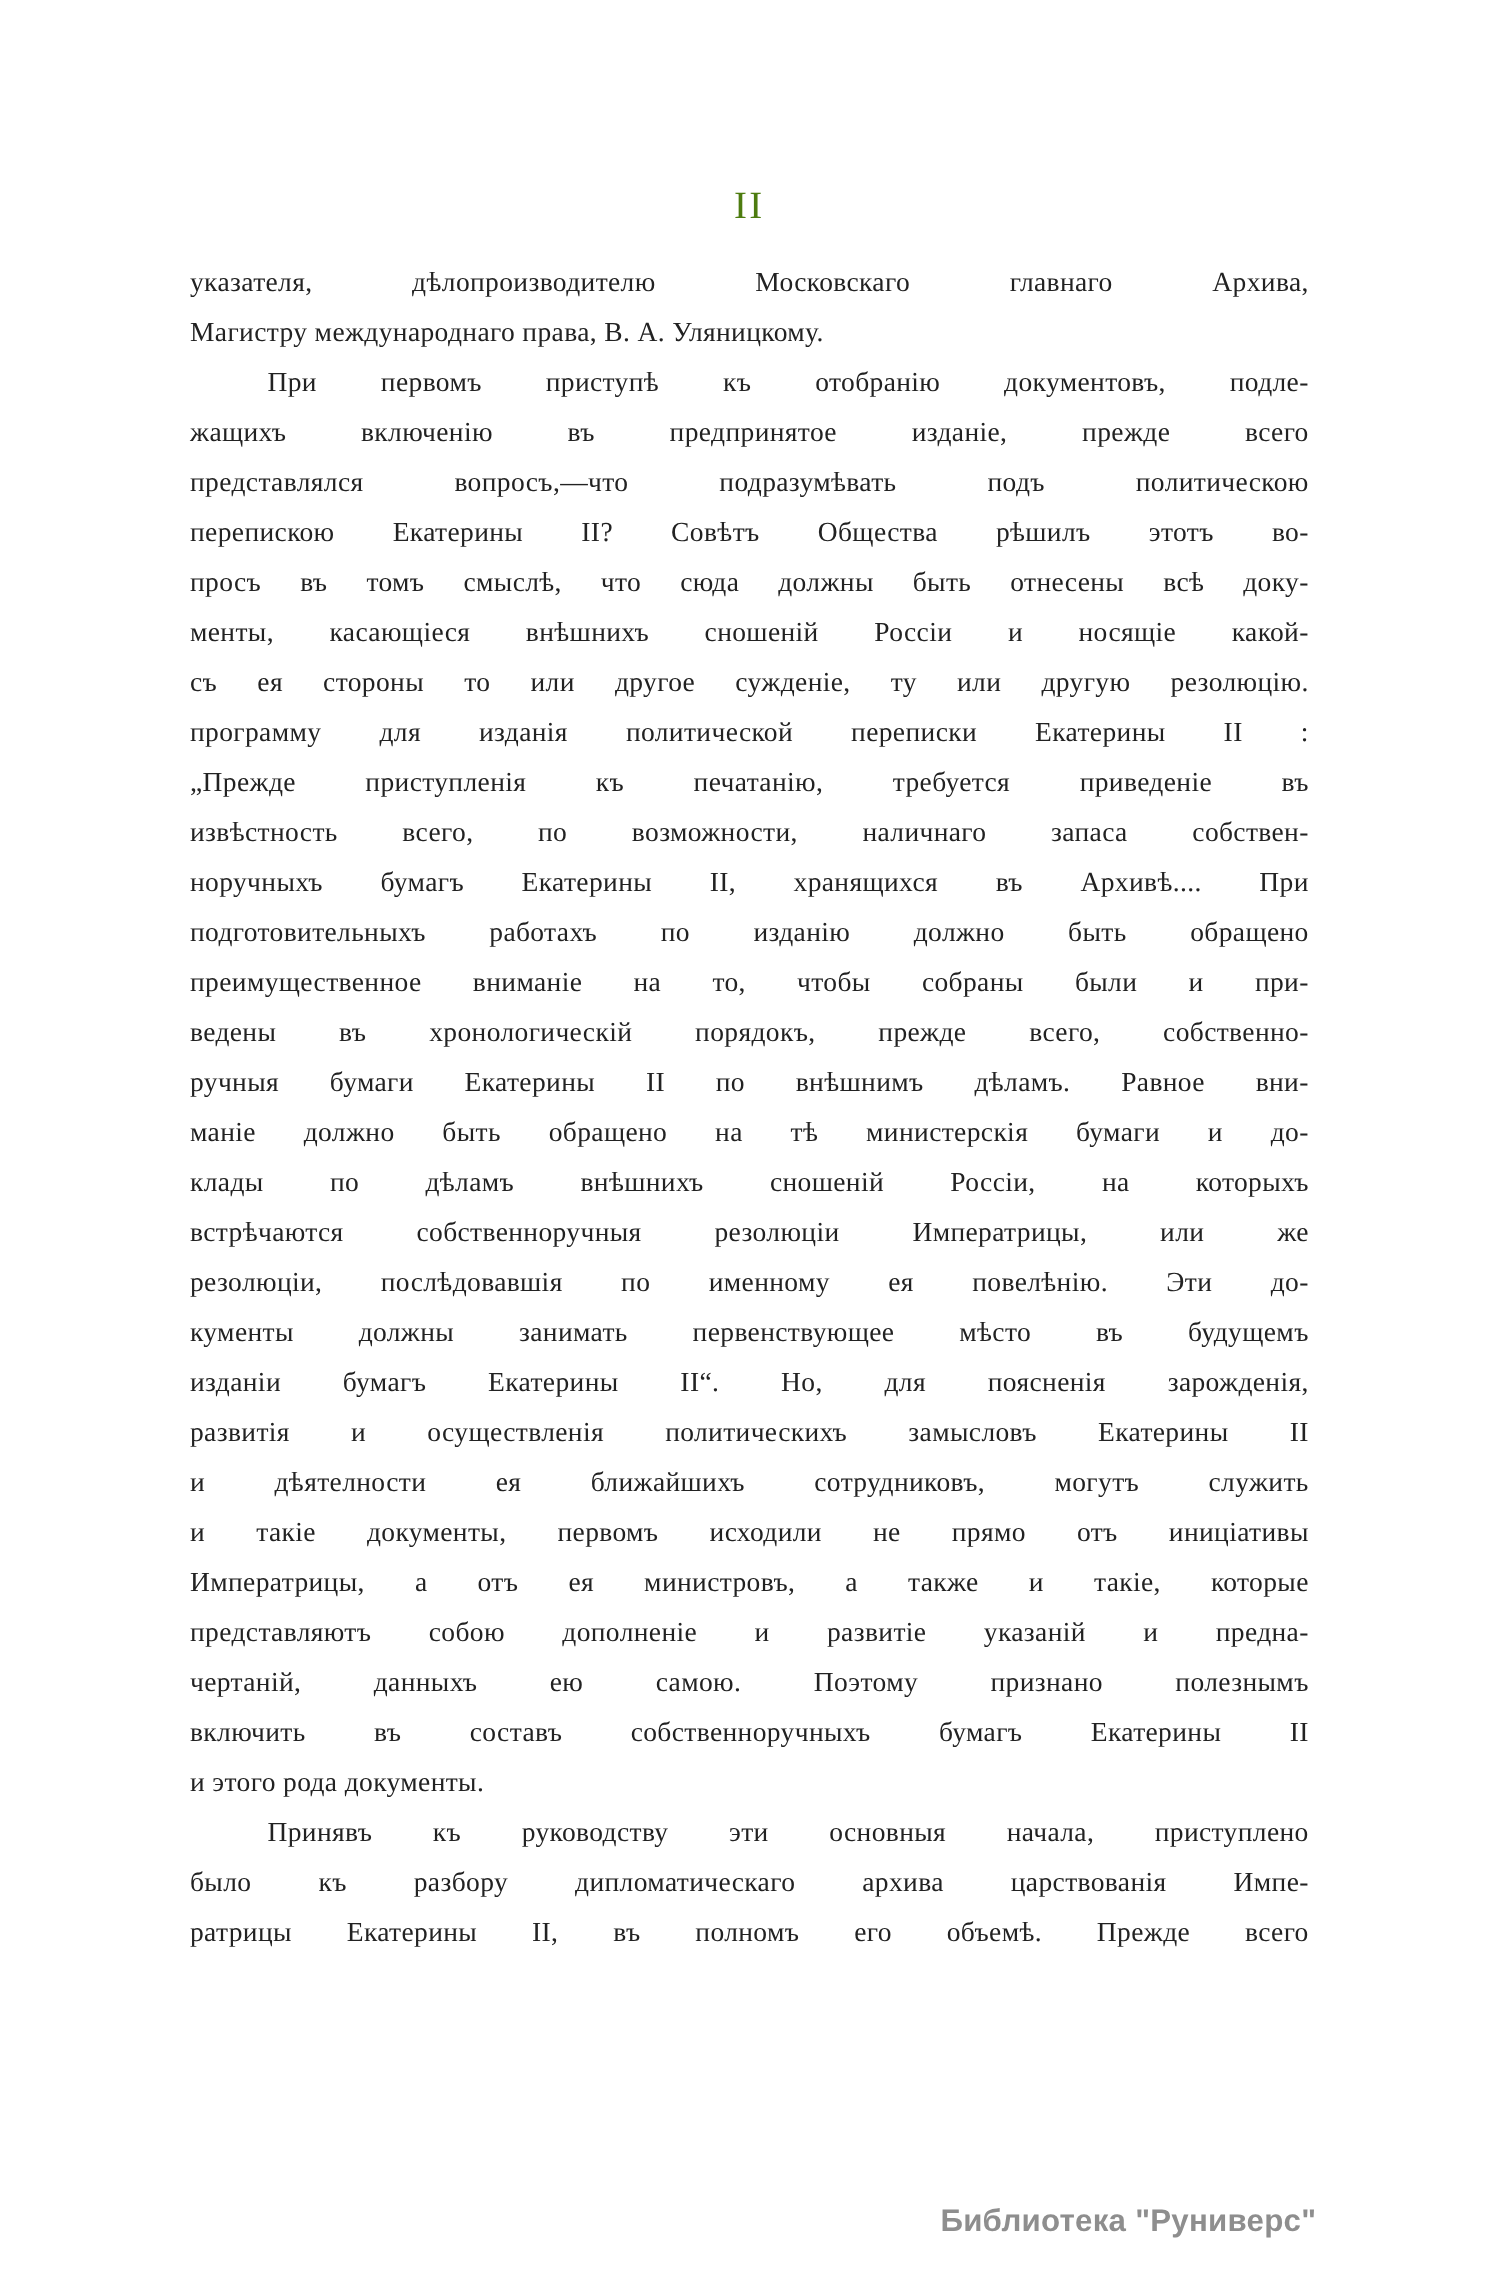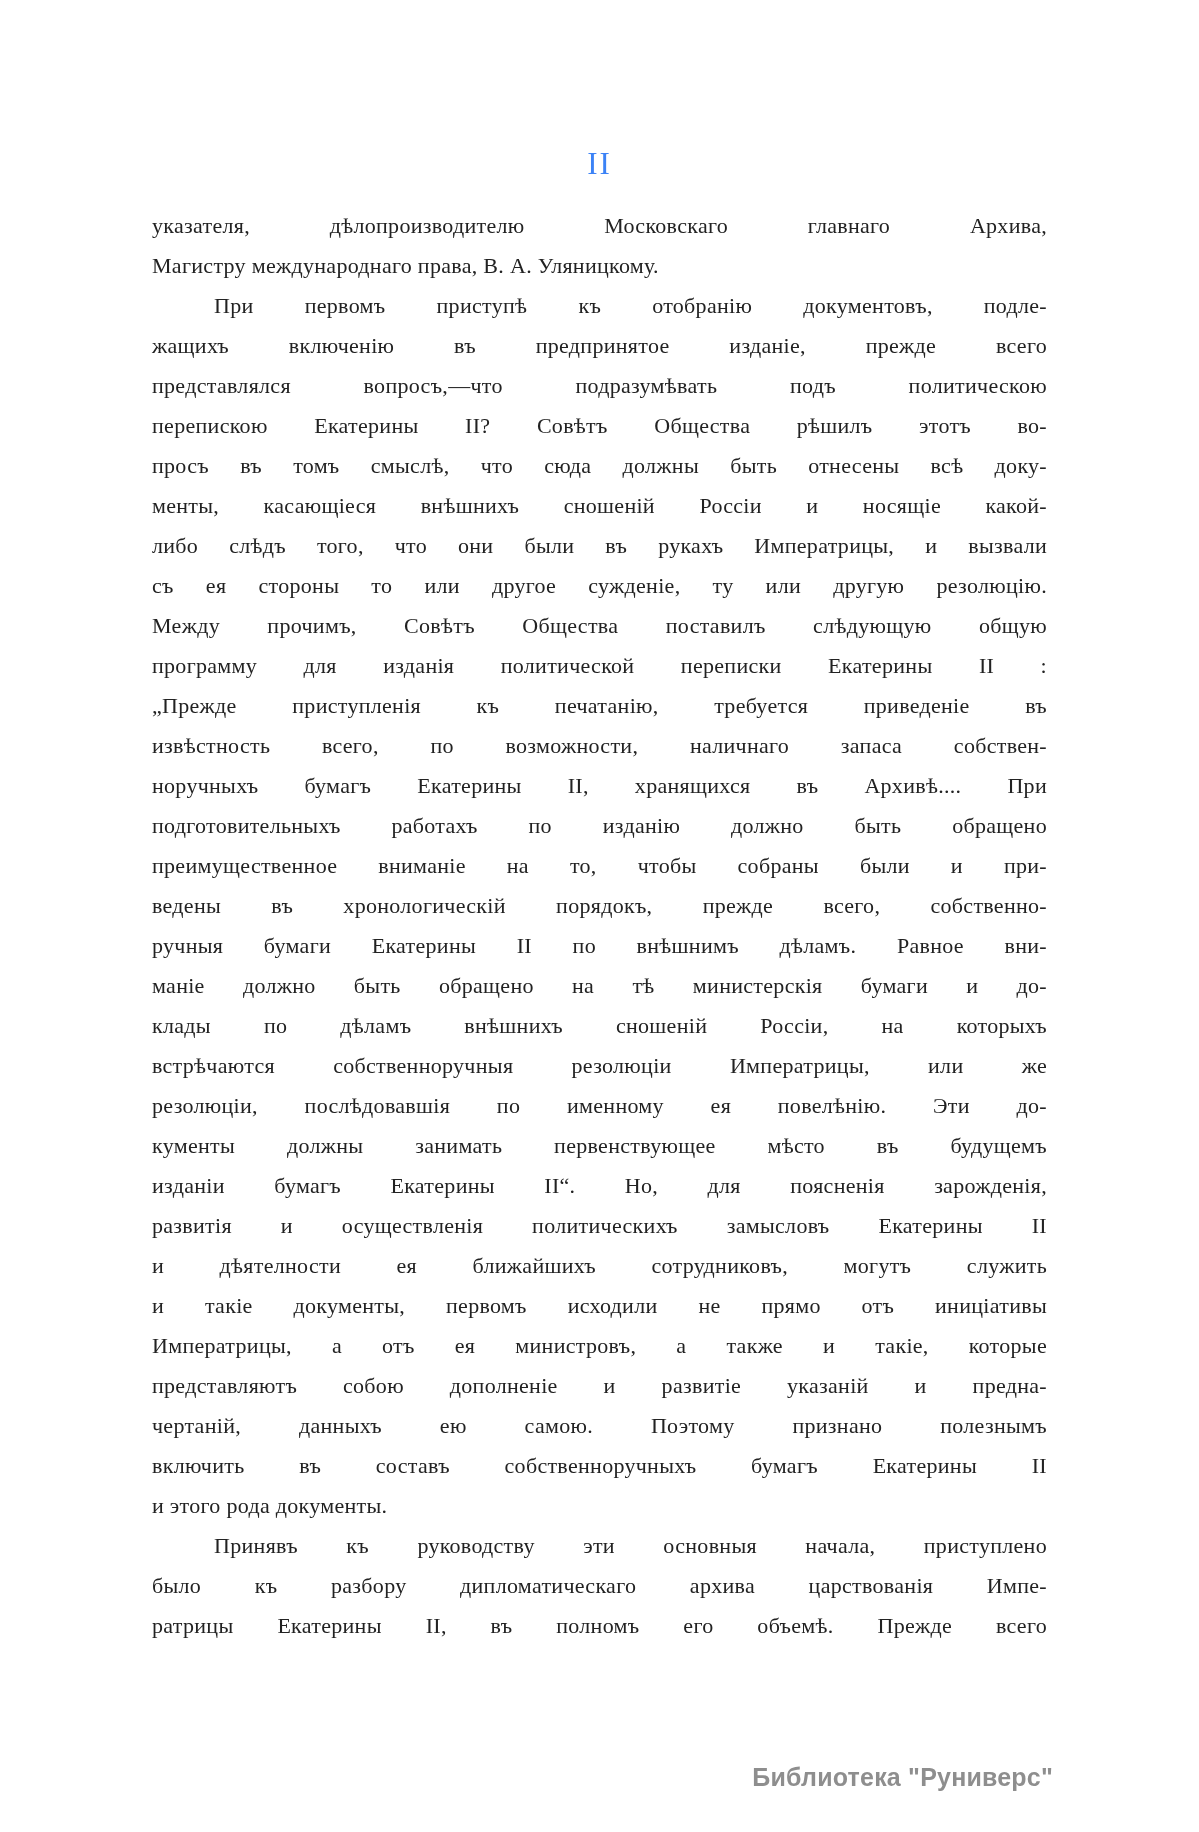--- a/index.html
+++ b/index.html
@@ -20,21 +20,21 @@
     background: #ffffff;
   }
   .page-number {
     position: absolute;
     top: 146px;
     left: 152px;
     width: 895px;
     text-align: center;
     font-size: 31px;
     letter-spacing: 2px;
-    color: #3b82f6;
+    color: #4d7c0f;
   }
   .text-block {
     position: absolute;
     top: 206px;
     left: 152px;
     width: 895px;
     font-size: 22px;
     line-height: 40px;
     color: #222222;
     letter-spacing: 0.3px;
@@ -73,23 +73,21 @@
         <div class="line">указателя, дѣлопроизводителю Московскаго главнаго Архива,</div>
         <div class="line flush">Магистру международнаго права, В. А. Уляницкому.</div>
       </div>
       <div class="paragraph">
         <div class="line indent">При первомъ приступѣ къ отобранію документовъ, подле-</div>
         <div class="line">жащихъ включенію въ предпринятое изданіе, прежде всего</div>
         <div class="line">представлялся вопросъ,—что подразумѣвать подъ политическою</div>
         <div class="line">перепискою Екатерины II? Совѣтъ Общества рѣшилъ этотъ во-</div>
         <div class="line">просъ въ томъ смыслѣ, что сюда должны быть отнесены всѣ доку-</div>
         <div class="line">менты, касающіеся внѣшнихъ сношеній Россіи и носящіе какой-</div>
-        <div class="line">либо слѣдъ того, что они были въ рукахъ Императрицы, и вызвали</div>
         <div class="line">съ ея стороны то или другое сужденіе, ту или другую резолюцію.</div>
-        <div class="line">Между прочимъ, Совѣтъ Общества поставилъ слѣдующую общую</div>
         <div class="line">программу для изданія политической переписки Екатерины II :</div>
         <div class="line">„Прежде приступленія къ печатанію, требуется приведеніе въ</div>
         <div class="line">извѣстность всего, по возможности, наличнаго запаса собствен-</div>
         <div class="line">норучныхъ бумагъ Екатерины II, хранящихся въ Архивѣ.... При</div>
         <div class="line">подготовительныхъ работахъ по изданію должно быть обращено</div>
         <div class="line">преимущественное вниманіе на то, чтобы собраны были и при-</div>
         <div class="line">ведены въ хронологическій порядокъ, прежде всего, собственно-</div>
         <div class="line">ручныя бумаги Екатерины II по внѣшнимъ дѣламъ. Равное вни-</div>
         <div class="line">маніе должно быть обращено на тѣ министерскія бумаги и до-</div>
         <div class="line">клады по дѣламъ внѣшнихъ сношеній Россіи, на которыхъ</div>

